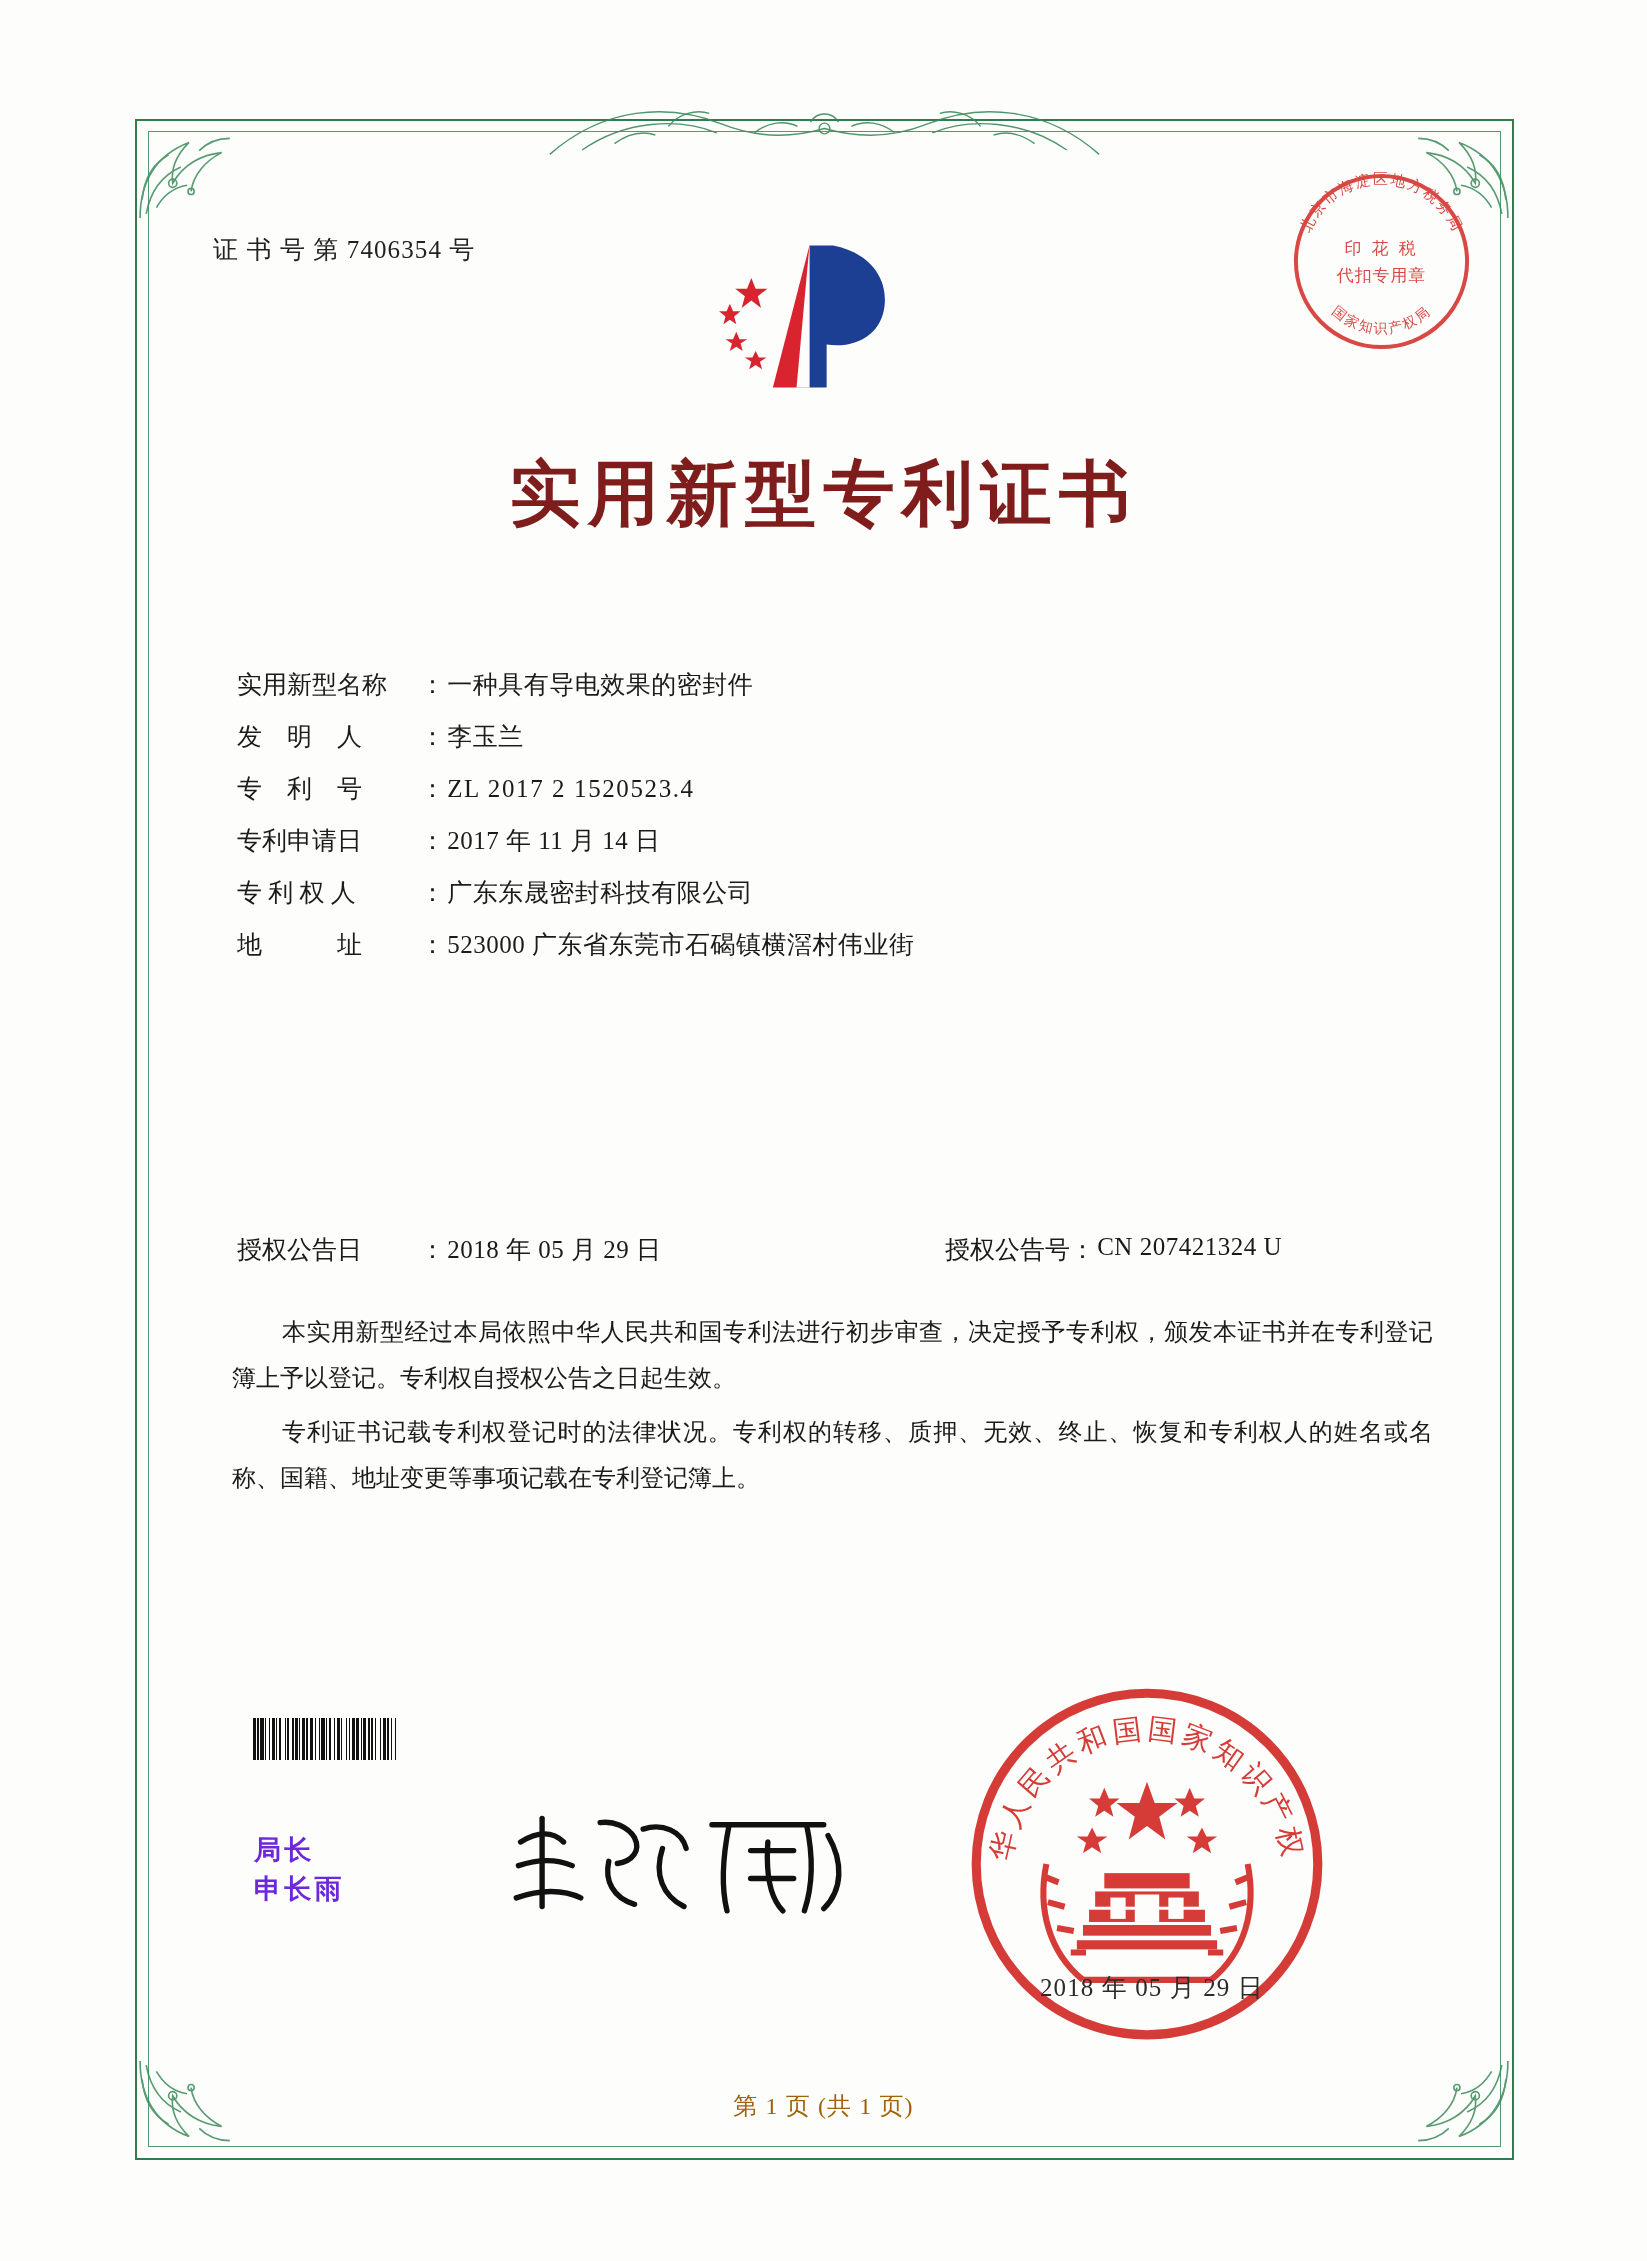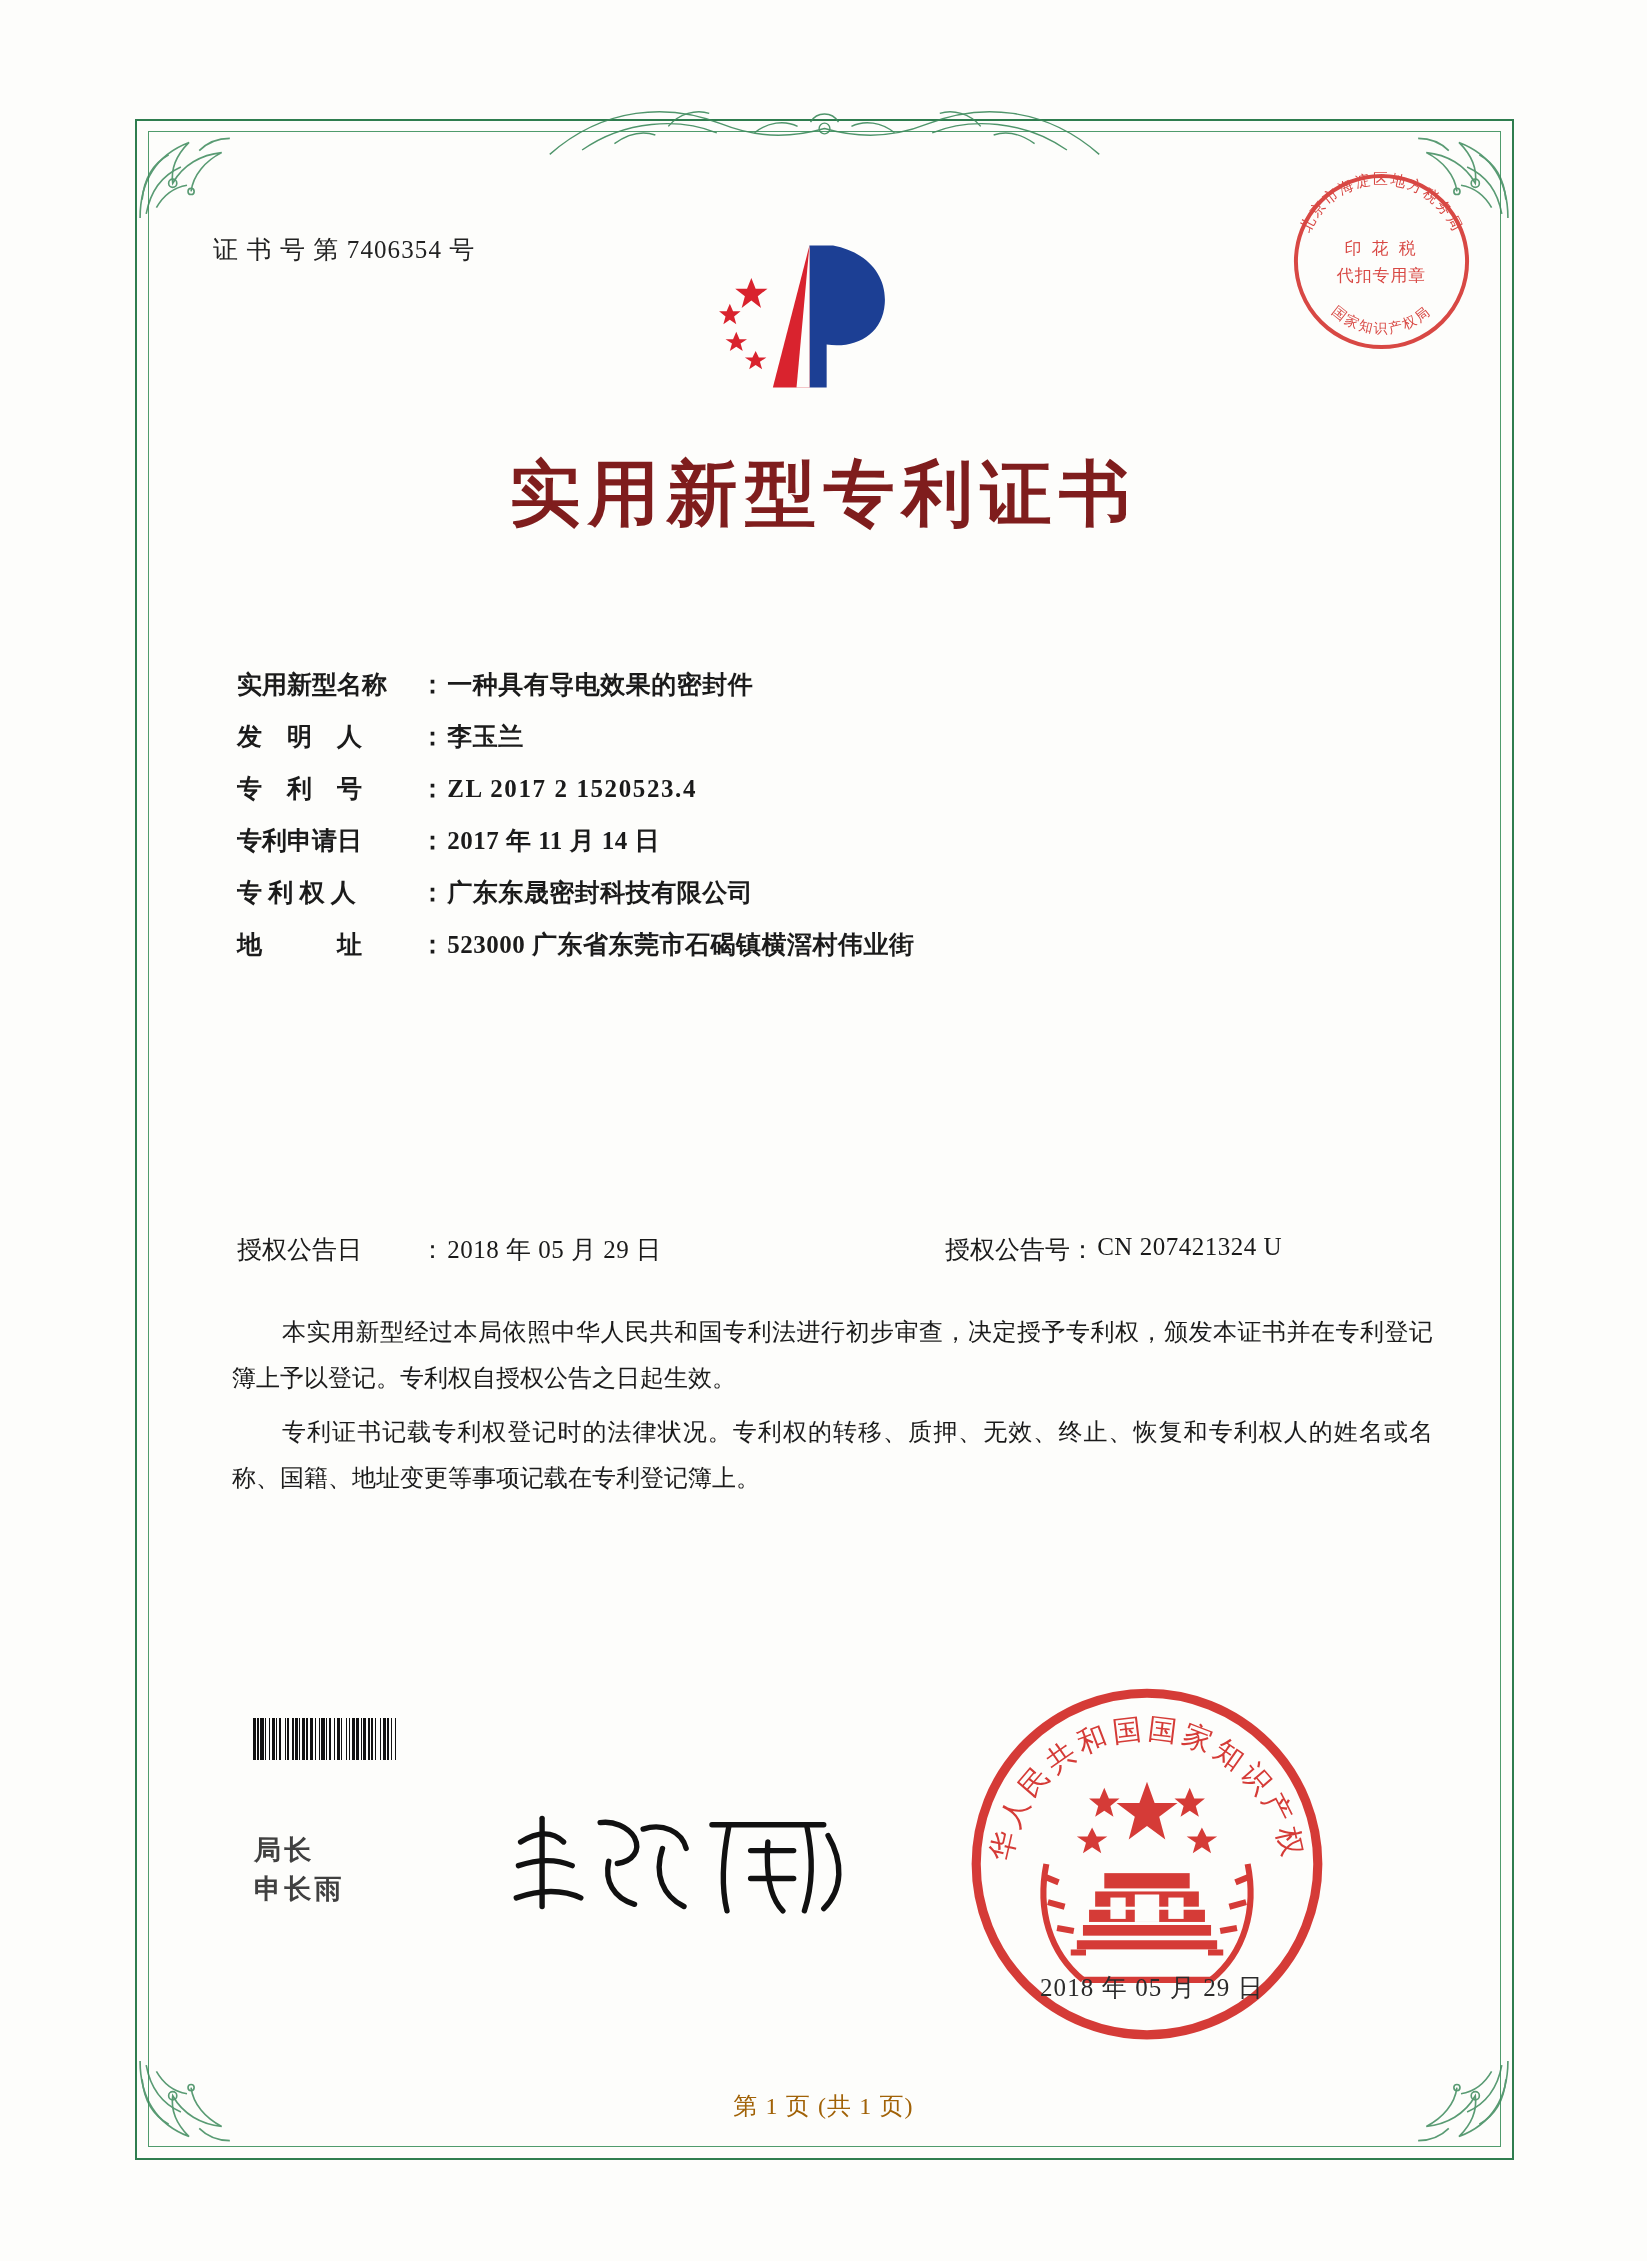--- a/index.html
+++ b/index.html
@@ -115,21 +115,20 @@
     letter-spacing: 7.5px;
     color: #7f1d1d;
   }
 
   
   .fields {
     position: absolute;
     left: 237px;
     top: 668px;
     width: 1185px;
-    font-weight: bold;
   }
   .field-row {
     display: flex;
     align-items: baseline;
     height: 52px;
     font-size: 25px;
     color: #1b1b1b;
     white-space: nowrap;
   }
   .field-label {
@@ -185,21 +184,21 @@
   .barcode i { display: block; height: 100%; background: #111; }
 
   
   .sig-label {
     position: absolute;
     left: 254px;
     top: 1831px;
     font-size: 27px;
     font-weight: 700;
     letter-spacing: 3.2px;
-    color: #404040;
+    color: #6d28d9;
     line-height: 39px;
   }
   .signature {
     position: absolute;
     left: 501px;
     top: 1799px;
     width: 366px;
     height: 129px;
     color: #111;
   }

